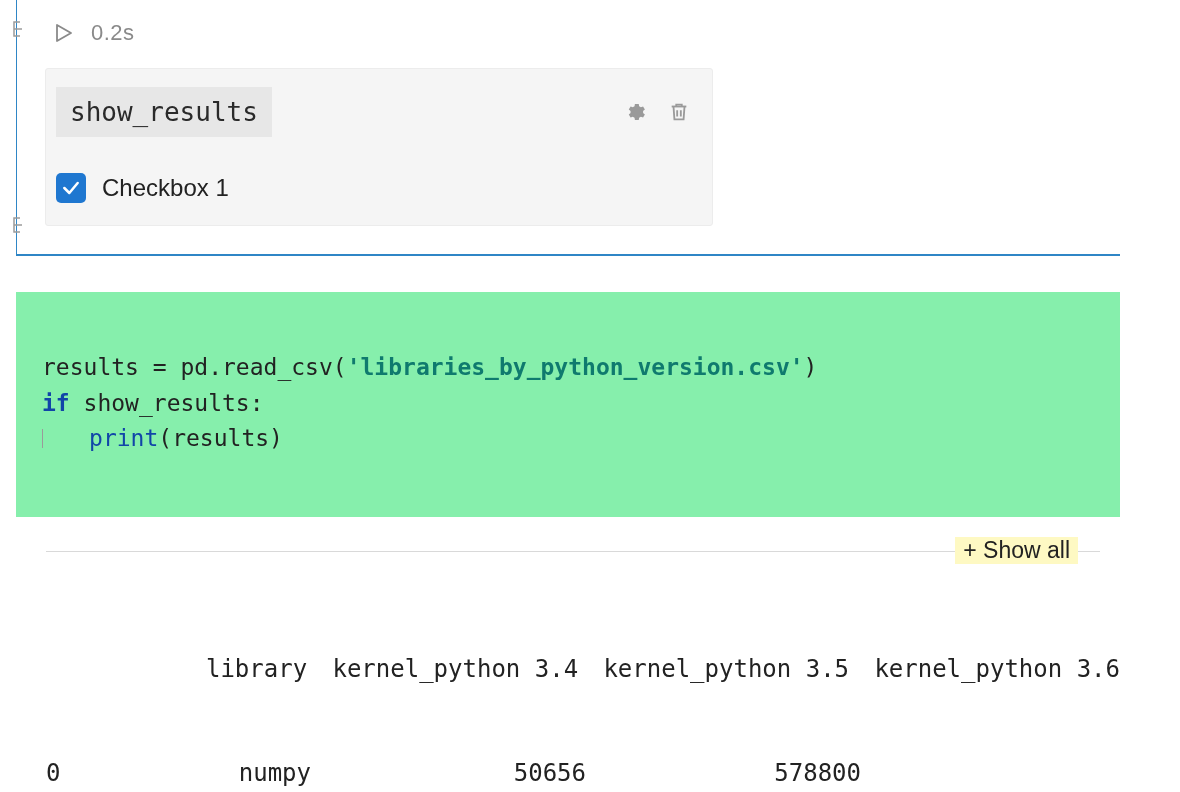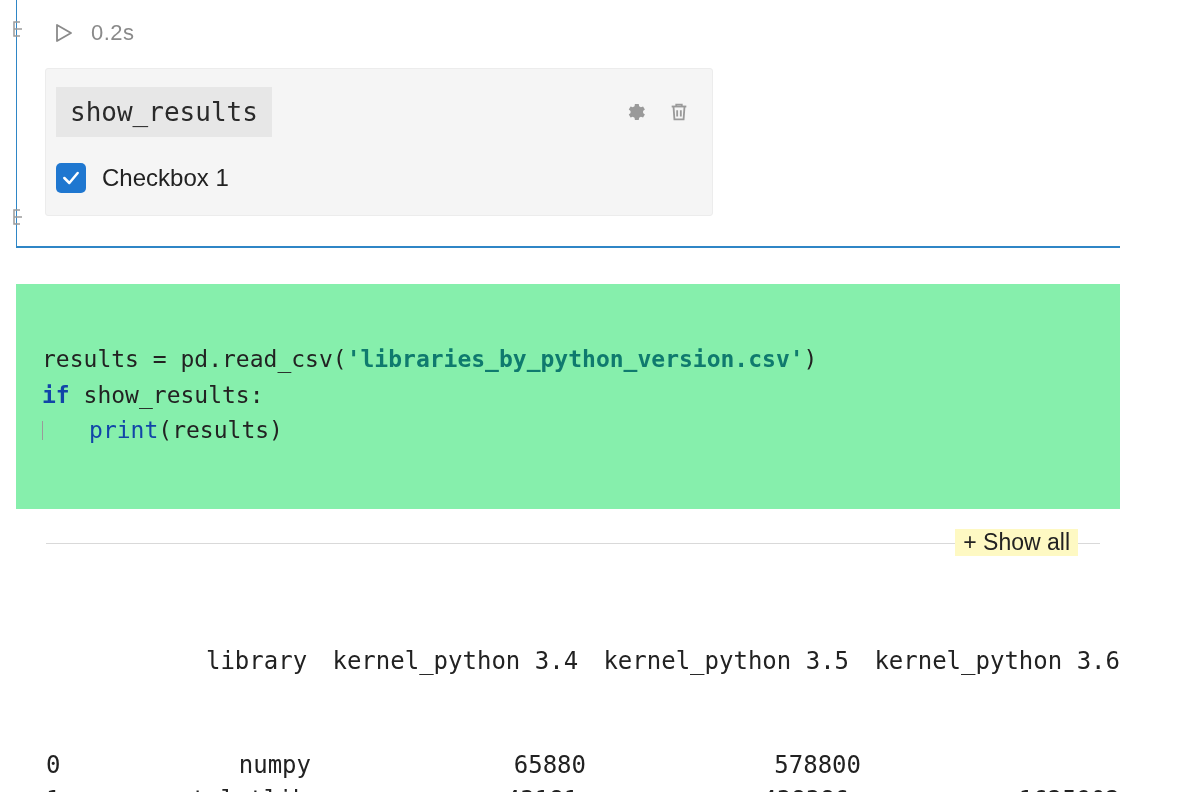--- a/index.html
+++ b/index.html
@@ -47,21 +47,21 @@
   .widget-top { display: flex; align-items: center; }
   .widget-name {
     background: #e7e7e7;
     font-family: "SF Mono", ui-monospace, Menlo, Consolas, monospace;
     font-size: 26px;
     padding: 10px 14px;
     color: #2a2a2a;
   }
   .widget-icons { margin-left: auto; display: flex; gap: 22px; color: #9a9a9a; }
   .widget-icons svg { width: 22px; height: 22px; display: block; }
-  .widget-body { display: flex; align-items: center; gap: 16px; margin-top: 26px; }
+  .widget-body { display: flex; align-items: center; gap: 16px; margin-top: 36px; }
   .checkbox {
     width: 30px; height: 30px;
     background: #1f77d0;
     border-radius: 5px;
     display: inline-flex; align-items: center; justify-content: center;
     color: #fff;
   }
   .checkbox svg { width: 20px; height: 20px; }
   .checkbox-label { font-size: 24px; color: #222; }
   .code-cell {
@@ -169,17 +169,17 @@
     <div class="show-all">+ Show all</div>
 
     <div class="out-table">
       <div class="row">
         <span class="c-idx"></span>
         <span class="c-lib">library</span>
         <span class="c-k34">kernel_python 3.4</span>
         <span class="c-k35">kernel_python 3.5</span>
         <span class="c-k36">kernel_python 3.6</span>
       </div>
-      <div id="rows"><div class="row"><span class="c-idx">0</span><span class="c-lib">numpy</span><span class="c-k34">65880</span><span class="c-k35">578800</span></div><div class="row"><span class="c-idx">1</span><span class="c-lib">matplotlib</span><span class="c-k34">43181</span><span class="c-k35">438386</span><span class="c-k36">1625902</span></div></div>
+      <div id="rows"><div class="row"><span class="c-idx">0</span><span class="c-lib">numpy</span><span class="c-k34">50656</span><span class="c-k35">578800</span></div><div class="row"><span class="c-idx">1</span><span class="c-lib">matplotlib</span><span class="c-k34">43181</span><span class="c-k35">438386</span><span class="c-k36">1625902</span></div></div>
     </div>
   </div>
 
 </div>
 
 </body></html>

